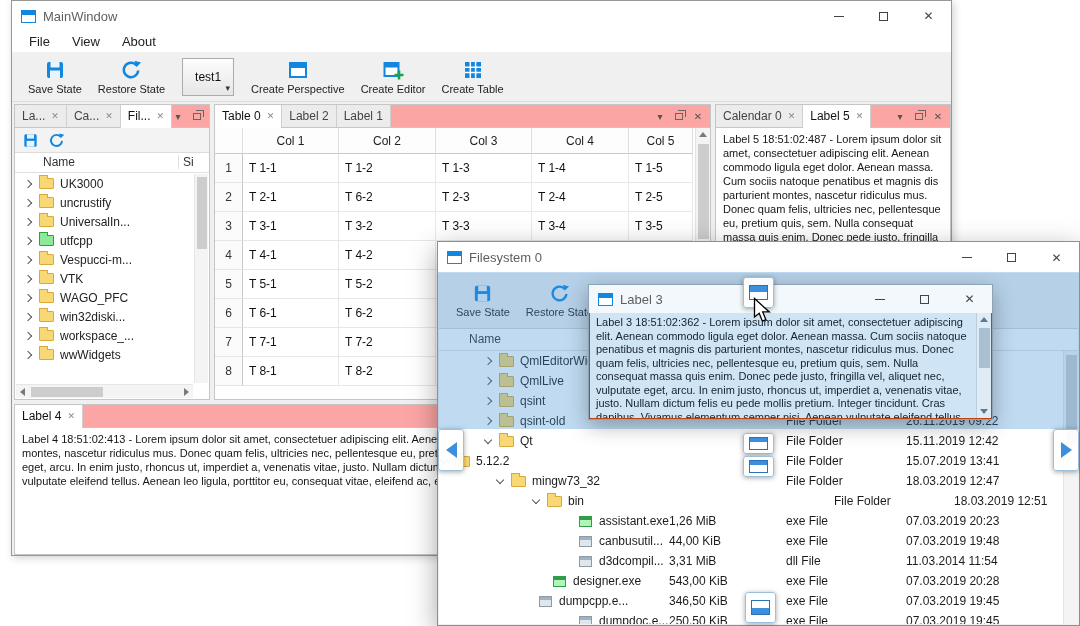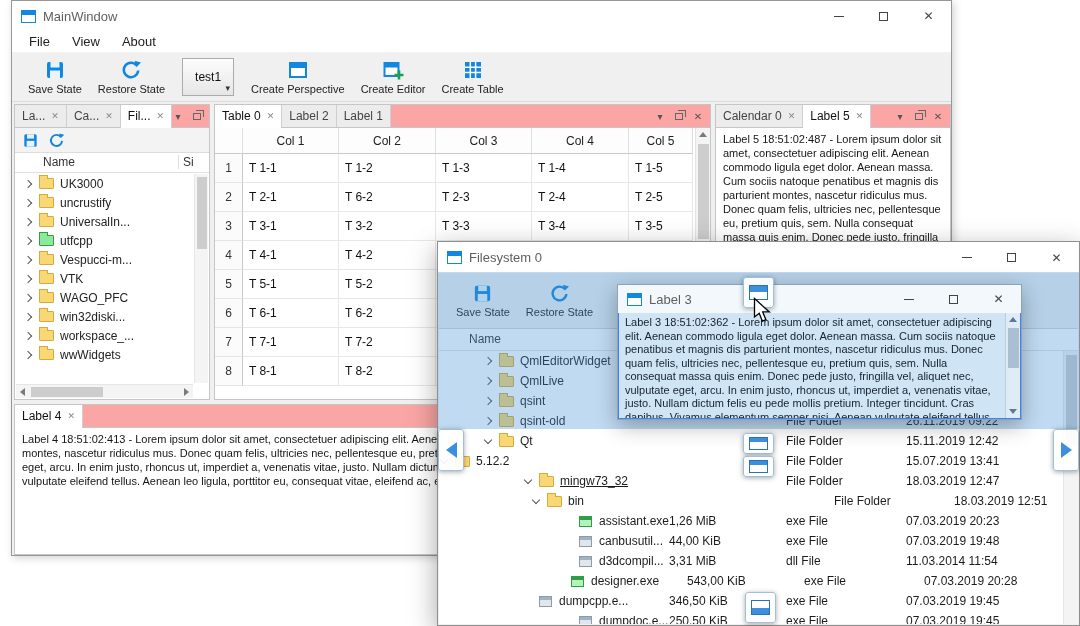--- a/index.html
+++ b/index.html
@@ -101,21 +101,21 @@
   .fs-size { position:absolute; left:230px; width:100px; text-align:left; }
   .fs-type { position:absolute; left:347px; }
   .fs-date { position:absolute; left:467px; }
   .fs-vsb { right:0; top:22px; bottom:0; width:15px; border-left:1px solid #e6e6e6; }
   .fs-vsb .sb-thumb { left:2px; top:4px; width:11px; height:90px; }
 
   
   .tint { position:absolute; left:438px; top:272px; width:641px; height:157px; background:rgba(62,142,214,.33); z-index:20; pointer-events:none; }
 
   
-  .l3win { left:617px; top:284px; width:405px; height:136px; border:1px solid #8fa3b5; box-shadow:0 6px 20px rgba(0,0,0,.3); z-index:30; background:#3b82f6; }
+  .l3win { left:588px; top:284px; width:405px; height:136px; border:1px solid #8fa3b5; box-shadow:0 6px 20px rgba(0,0,0,.3); z-index:30; background:#c2410c; }
   .l3win .titlebar { height:28px; background:#f2f8fc; }
   .l3-content { position:absolute; left:1px; right:16px; top:28px; bottom:1px; background:#cfe4f5; overflow:hidden; padding:3px 6px; font-size:11px; line-height:13.5px; color:#14222e; }
   .l3-vsb { right:1px; top:28px; bottom:1px; width:15px; background:#dfecf6; border-left:1px solid #b9cede; }
   .l3-vsb .arr-up { left:3px; top:4px; border-bottom-color:#5c7a93; }
   .l3-vsb .arr-down { left:3px; bottom:4px; border-top-color:#5c7a93; }
   .l3-vsb .sb-thumb { left:2px; top:15px; width:11px; height:40px; background:#a9bfd2; }
 
   
   .ind { position:absolute; z-index:40; background:rgba(255,255,255,.92); border:1px solid #9fc0da; border-radius:3px; box-shadow:0 1px 5px rgba(0,0,0,.35); display:flex; align-items:center; justify-content:center; }
   .ind-top   { left:743px; top:277px; width:31px; height:31px; }
@@ -488,21 +488,21 @@
             <span class="fs-type">File Folder</span>
             <span class="fs-date">15.11.2019 12:42</span>
           </div>
           <div class="fs-row" style="">
             <span class="chev open"></span>
             <span class="fold"></span>
             <span>5.12.2</span>
             <span class="fs-type">File Folder</span>
             <span class="fs-date">15.07.2019 13:41</span>
           </div>
-          <div class="fs-row" style="padding-left: 84px; text-decoration: underline;">
+          <div class="fs-row" style="padding-left: 56px;">
             <span class="chev open"></span>
             <span class="fold"></span>
             <span>mingw73_32</span>
             <span class="fs-type">File Folder</span>
             <span class="fs-date">18.03.2019 12:47</span>
           </div>
           <div class="fs-row" style="padding-left: 44px; margin-left: 48px;">
             <span class="chev open"></span>
             <span class="fold"></span>
             <span>bin</span>
@@ -526,21 +526,21 @@
             <span class="fs-date">07.03.2019 19:48</span>
           </div>
           <div class="fs-row" style="padding-left: 124px;">
             <span class="chev-sp"></span>
             <span class="exeic"></span>
             <span>d3dcompil...</span>
             <span class="fs-size">3,31 MiB</span>
             <span class="fs-type">dll File</span>
             <span class="fs-date">11.03.2014 11:54</span>
           </div>
-          <div class="fs-row" style="padding-left: 98px; margin-left: 18px;">
+          <div class="fs-row" style="padding-left: 98px;">
             <span class="chev-sp"></span>
             <span class="exeic green"></span>
             <span>designer.exe</span>
             <span class="fs-size">543,00 KiB</span>
             <span class="fs-type">exe File</span>
             <span class="fs-date">07.03.2019 20:28</span>
           </div>
           <div class="fs-row" style="padding-left: 84px;">
             <span class="chev-sp"></span>
             <span class="exeic"></span>

